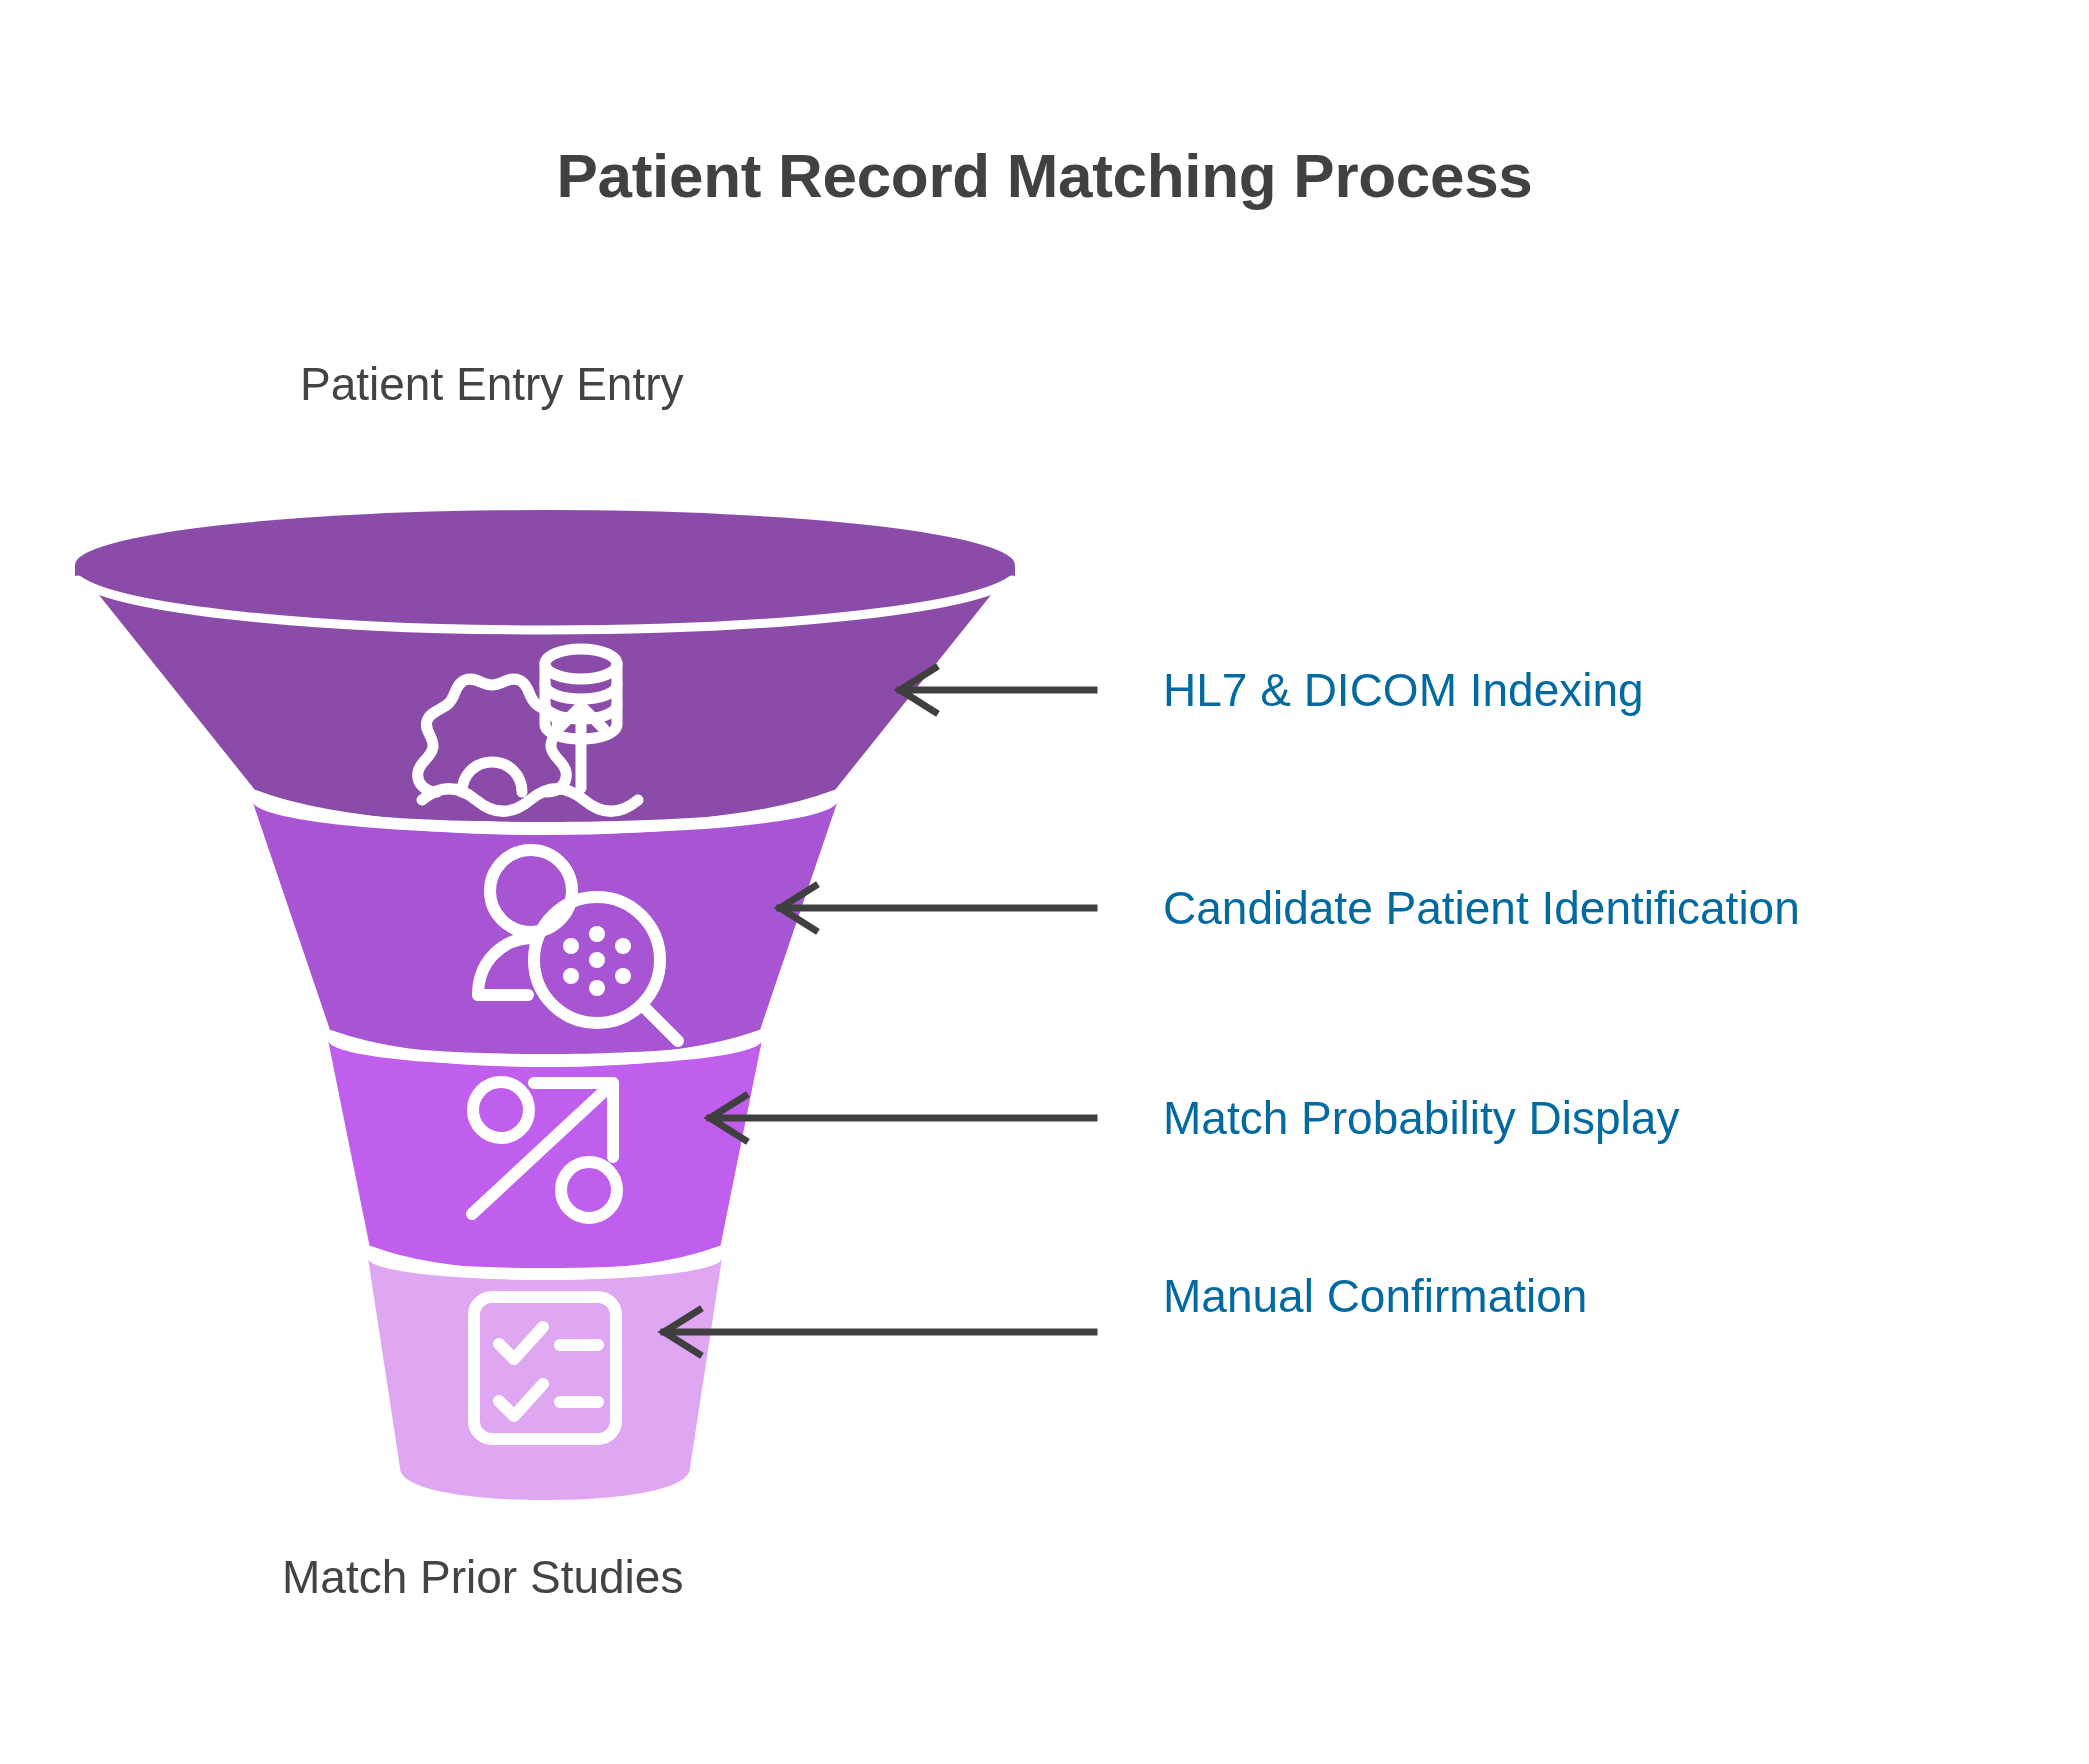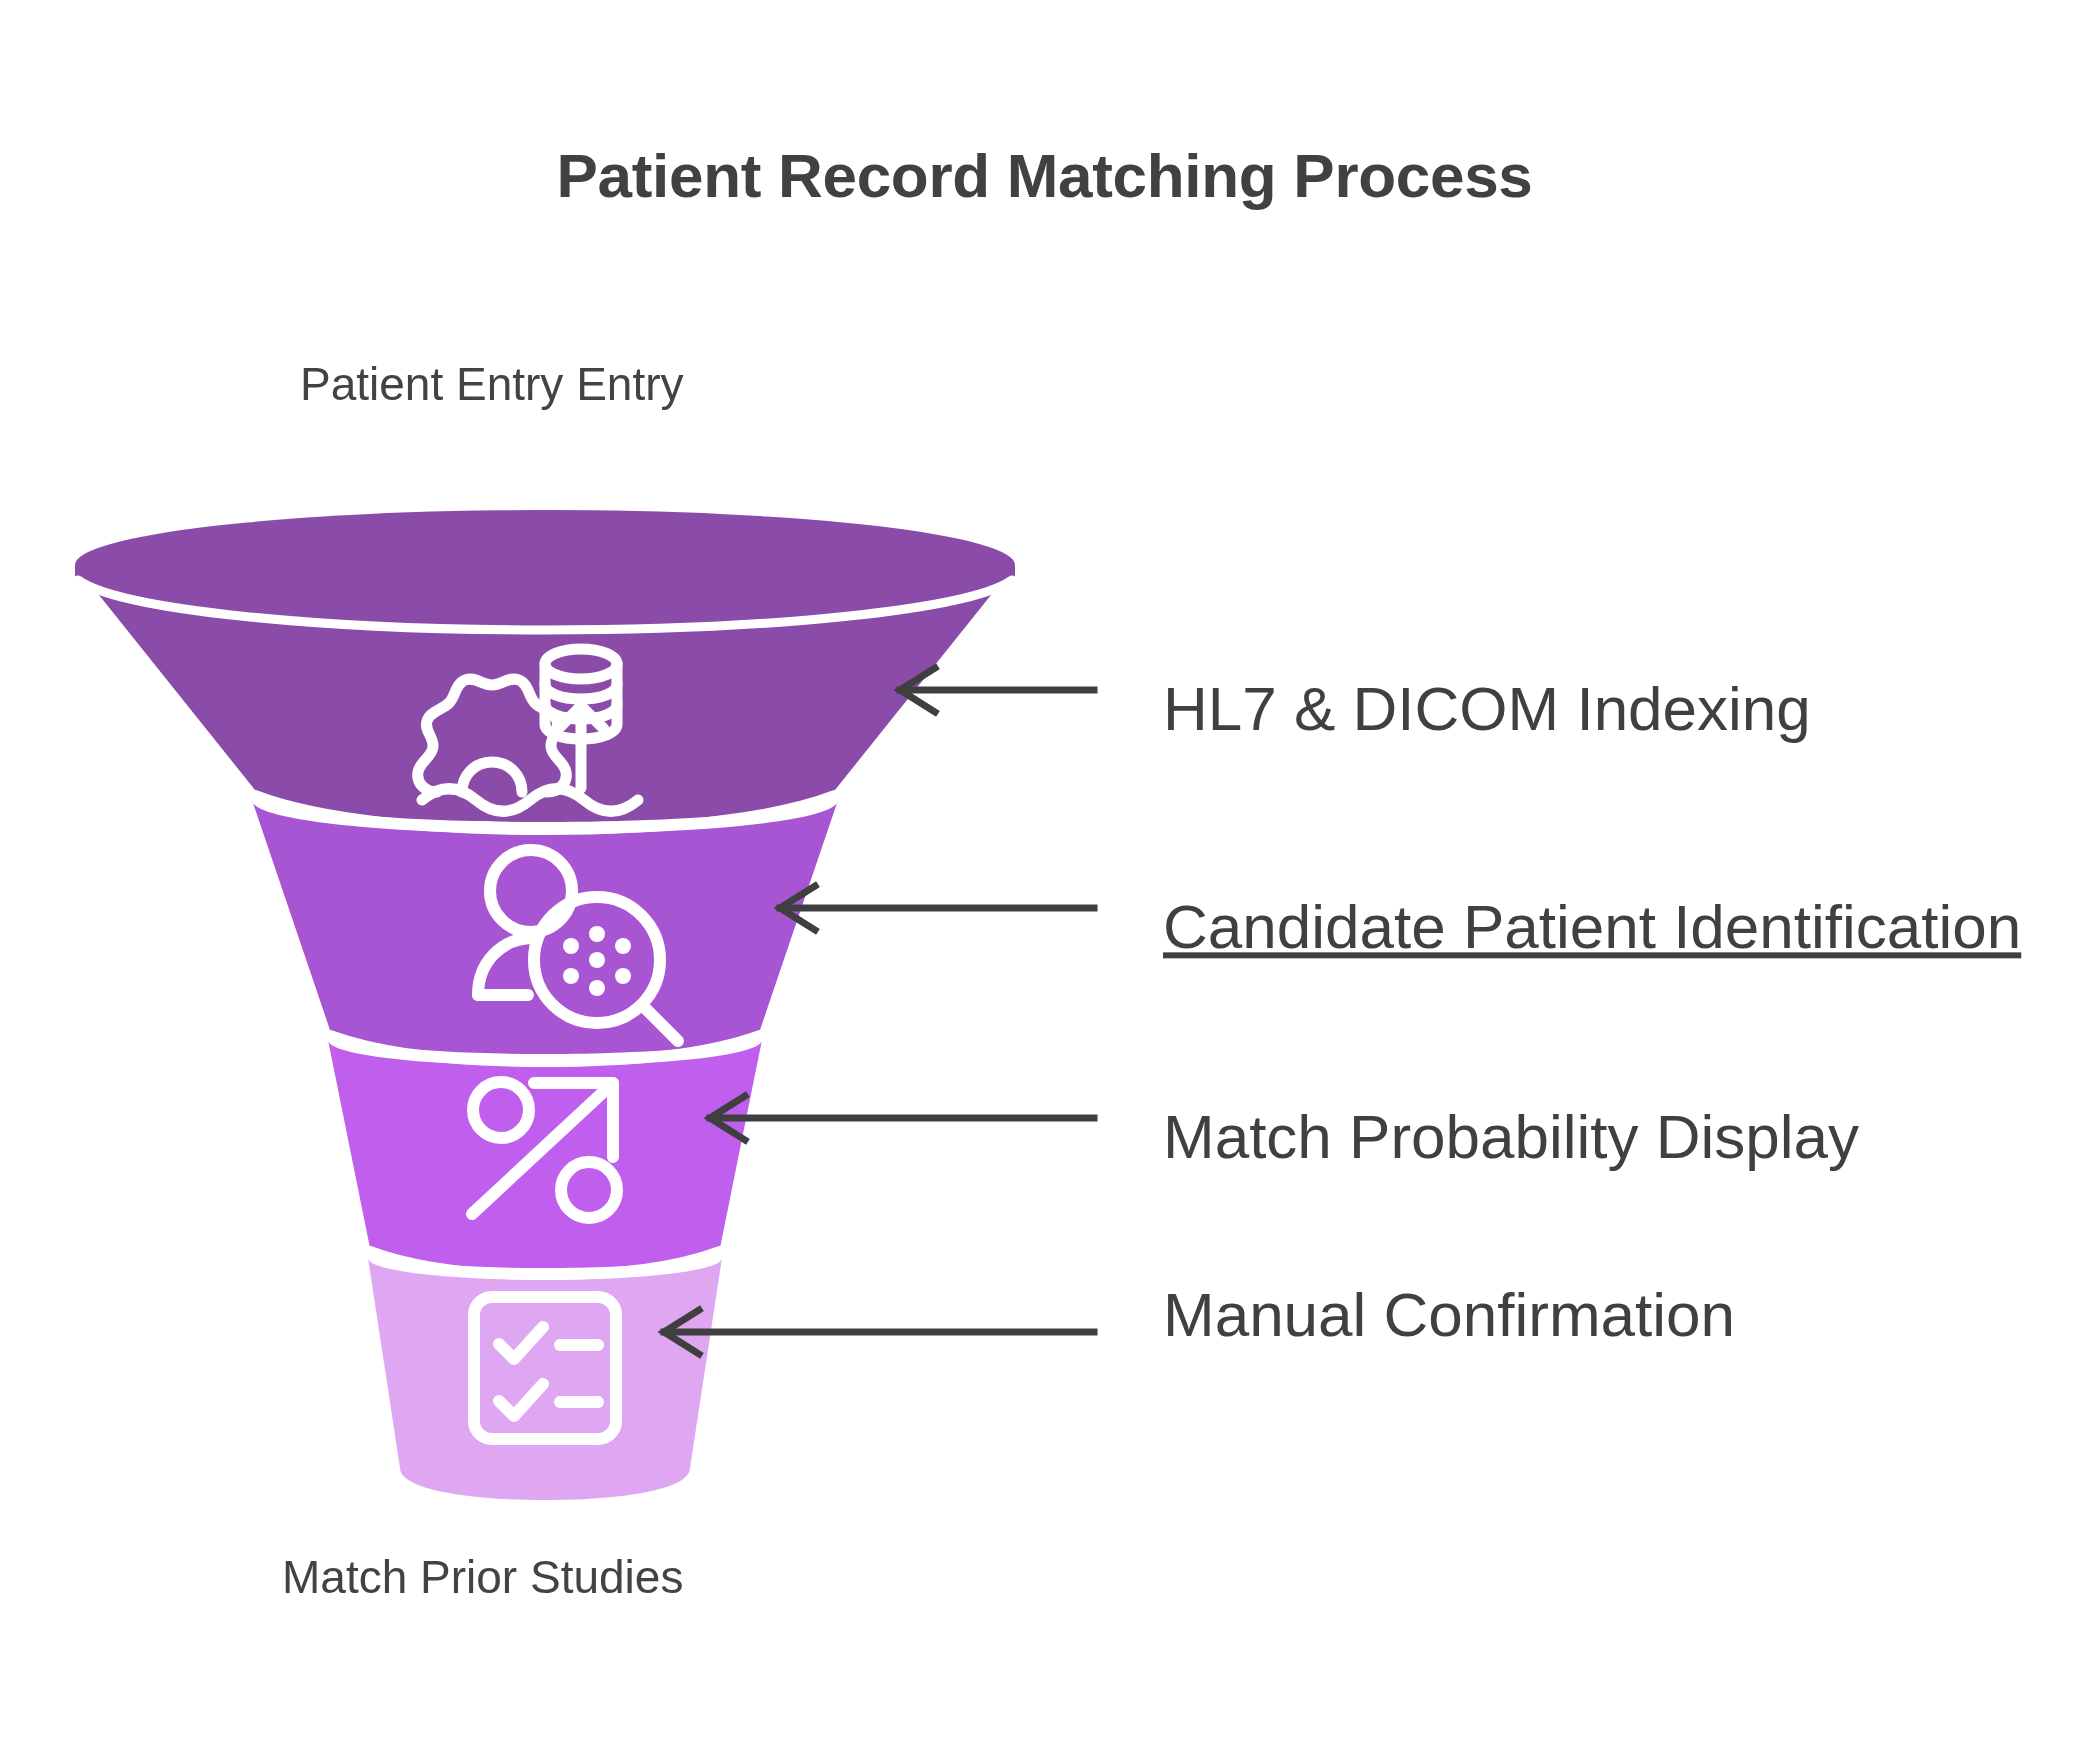--- a/index.html
+++ b/index.html
@@ -58,30 +58,29 @@
     left: 0;
     top: 0;
     width: 2089px;
     height: 1764px;
   }
 
   
   .stage-label {
     position: absolute;
     left: 1163px;
-    font-size: 62px;
+    font-size: 46px;
     font-weight: normal;
-    color: #404040;
+    color: #0369a1;
     white-space: nowrap;
     line-height: 1.15;
     transform: translateY(-50%);
-    margin-top: 19px;
   }
   .sl0 { top: 690px; }
-  .sl1 { top: 908px; text-decoration: underline; }
+  .sl1 { top: 908px; }
   .sl2 { top: 1118px; text-align: right; }
   .sl3 { top: 1296px; }
 </style>
 </head>
 <body style="background: rgb(255, 255, 255);">
 
 <div id="canvas">
 
   <div class="title">Patient Record Matching Process</div>
 

